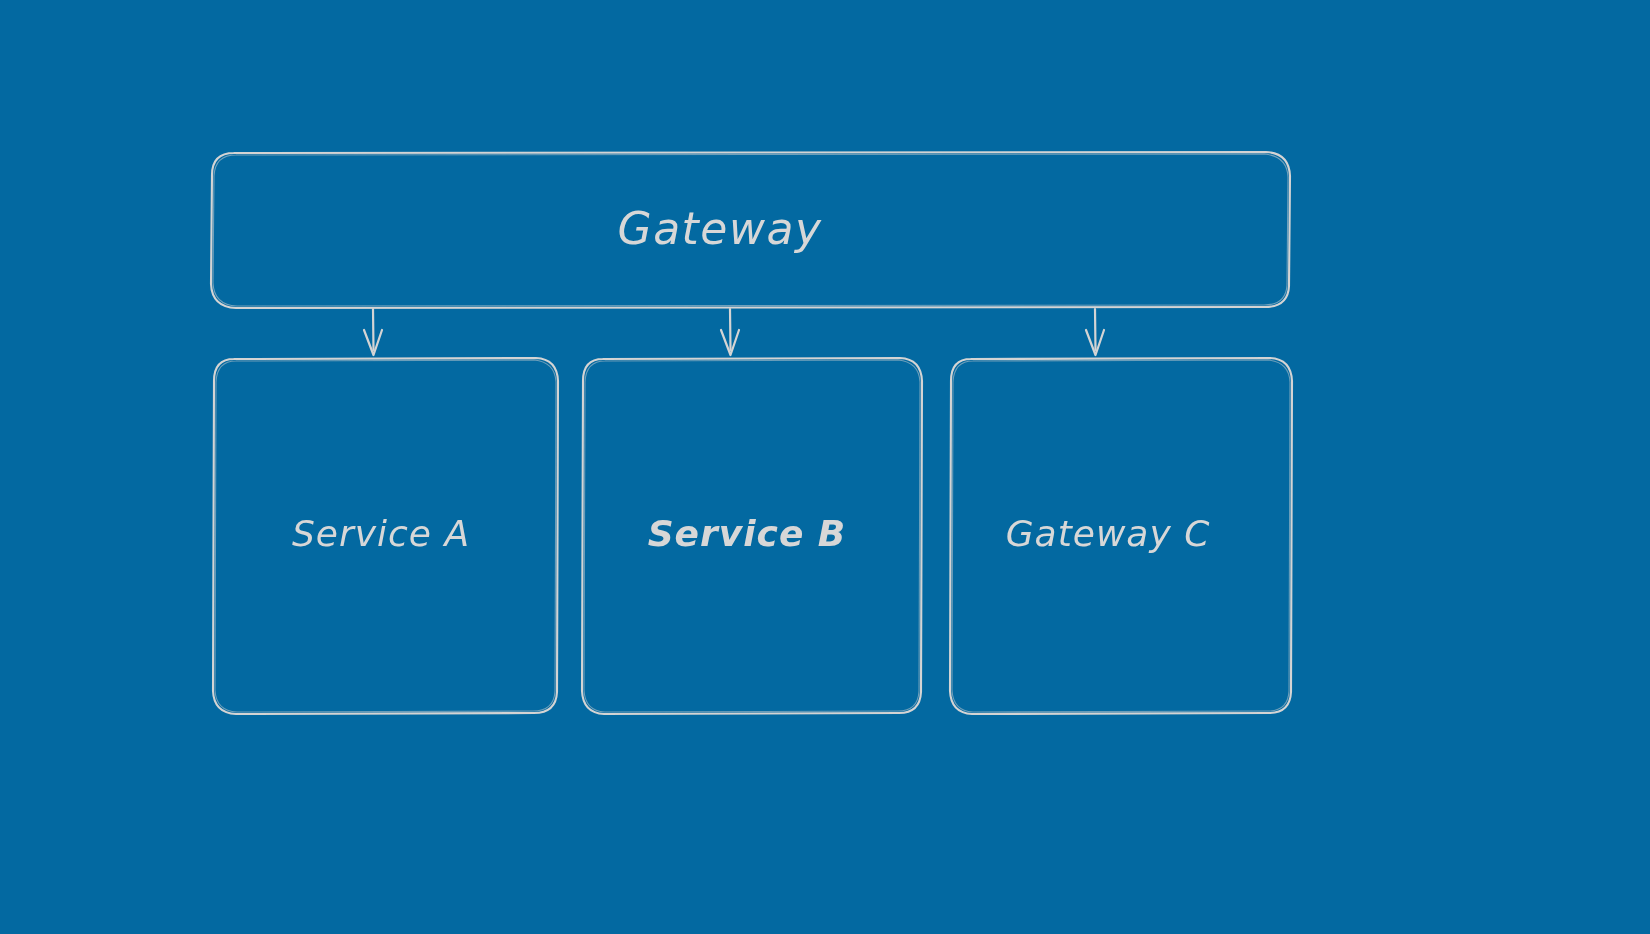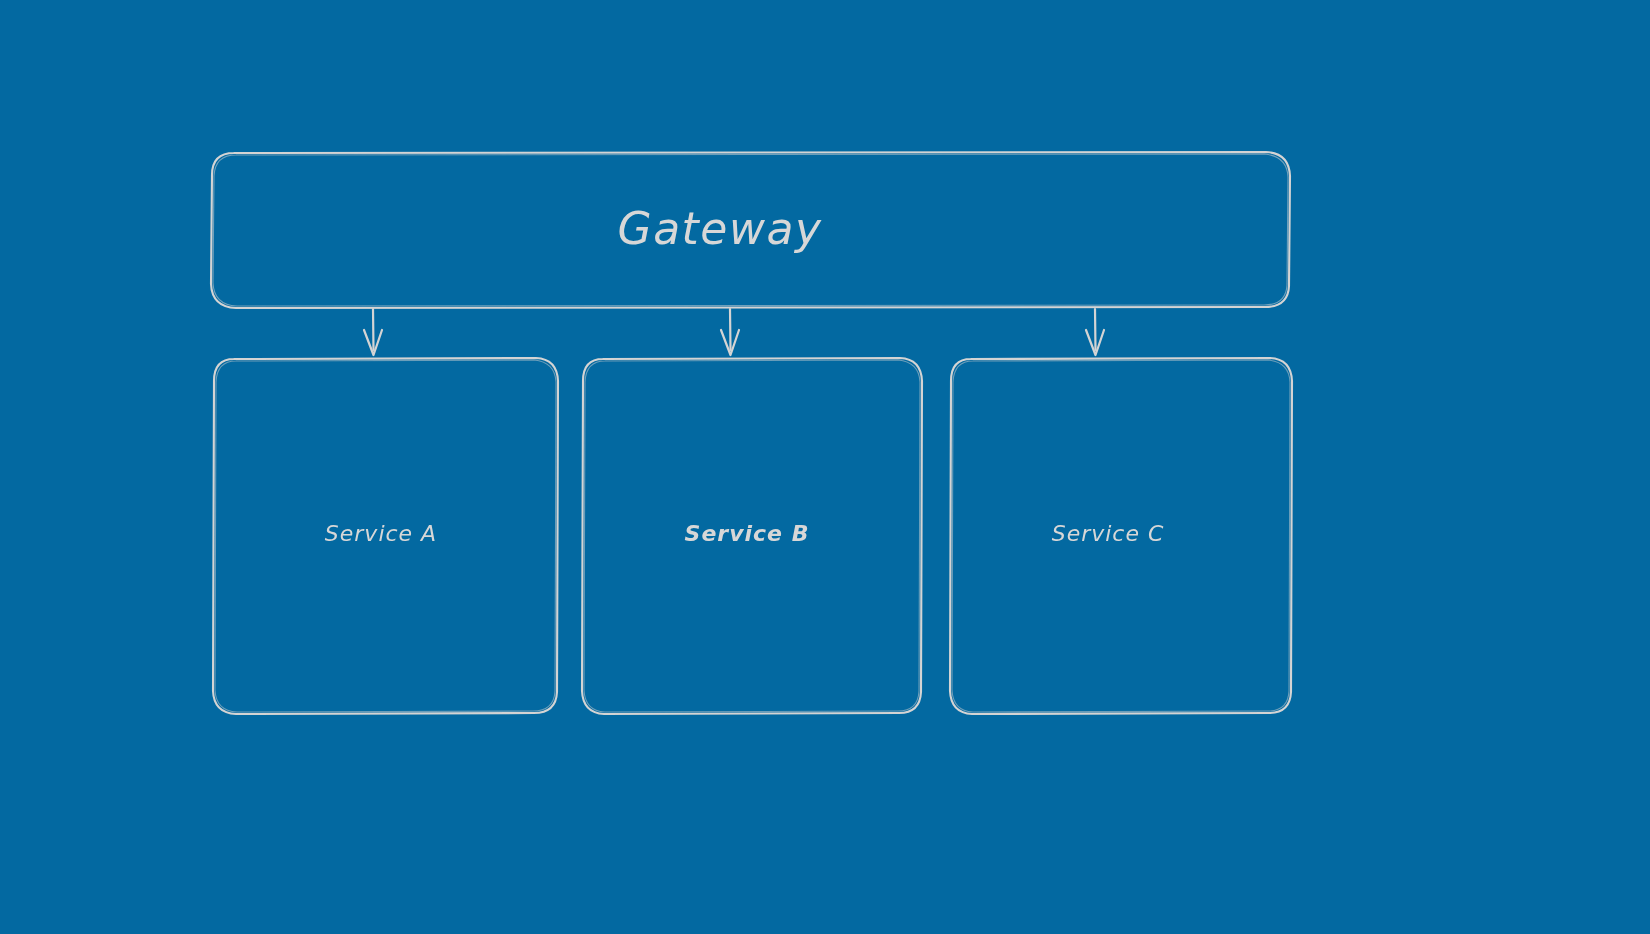--- a/index.html
+++ b/index.html
@@ -35,21 +35,21 @@
     white-space: nowrap;
     transform: translate(-50%, -50%);
     letter-spacing: 0.5px;
     pointer-events: none;
   }
   .label-gateway {
     font-size: 44px;
     letter-spacing: 1.5px;
   }
   .label-service {
-    font-size: 22px;
+    font-size: 36px;
     letter-spacing: 1px;
   }
   .hit-box {
     position: absolute;
   }
 </style>
 </head>
 <body>
 
 <div id="canvas">
@@ -91,20 +91,20 @@
       <path d="M 973,361 L 1268,360 Q 1289,362 1290,382 L 1289,691 Q 1288,711 1268,711 L 973,712 Q 953,711 952,690 L 953,382 Q 954,361 973,361" fill="none" stroke="#d4d4d4" stroke-width="1.1" opacity="0.5" stroke-linecap="round" stroke-linejoin="round"></path>
     </g>
   </svg>
 
   <div class="node-label label-gateway" style="left:720px; top:228px;">Gateway</div>
 
   <div class="node-label label-service" style="left:381px; top:533px;">Service A</div>
 
   <div class="node-label label-service" style="left:747px; top:533px;font-weight:bold;">Service B</div>
 
-  <div class="node-label label-service" style="left:1108px; top:533px;">Service C</div>
+  <div class="node-label label-service" style="left:1108px; top:533px;">Gateway C</div>
 
   <div class="hit-box" style="left:211px; top:152px; width:1079px; height:156px;"></div>
   <div class="hit-box" style="left:213px; top:358px; width:345px; height:356px;"></div>
   <div class="hit-box" style="left:582px; top:358px; width:340px; height:356px;"></div>
   <div class="hit-box" style="left:950px; top:358px; width:342px; height:356px;"></div>
 
 </div>
 
 </body></html>

